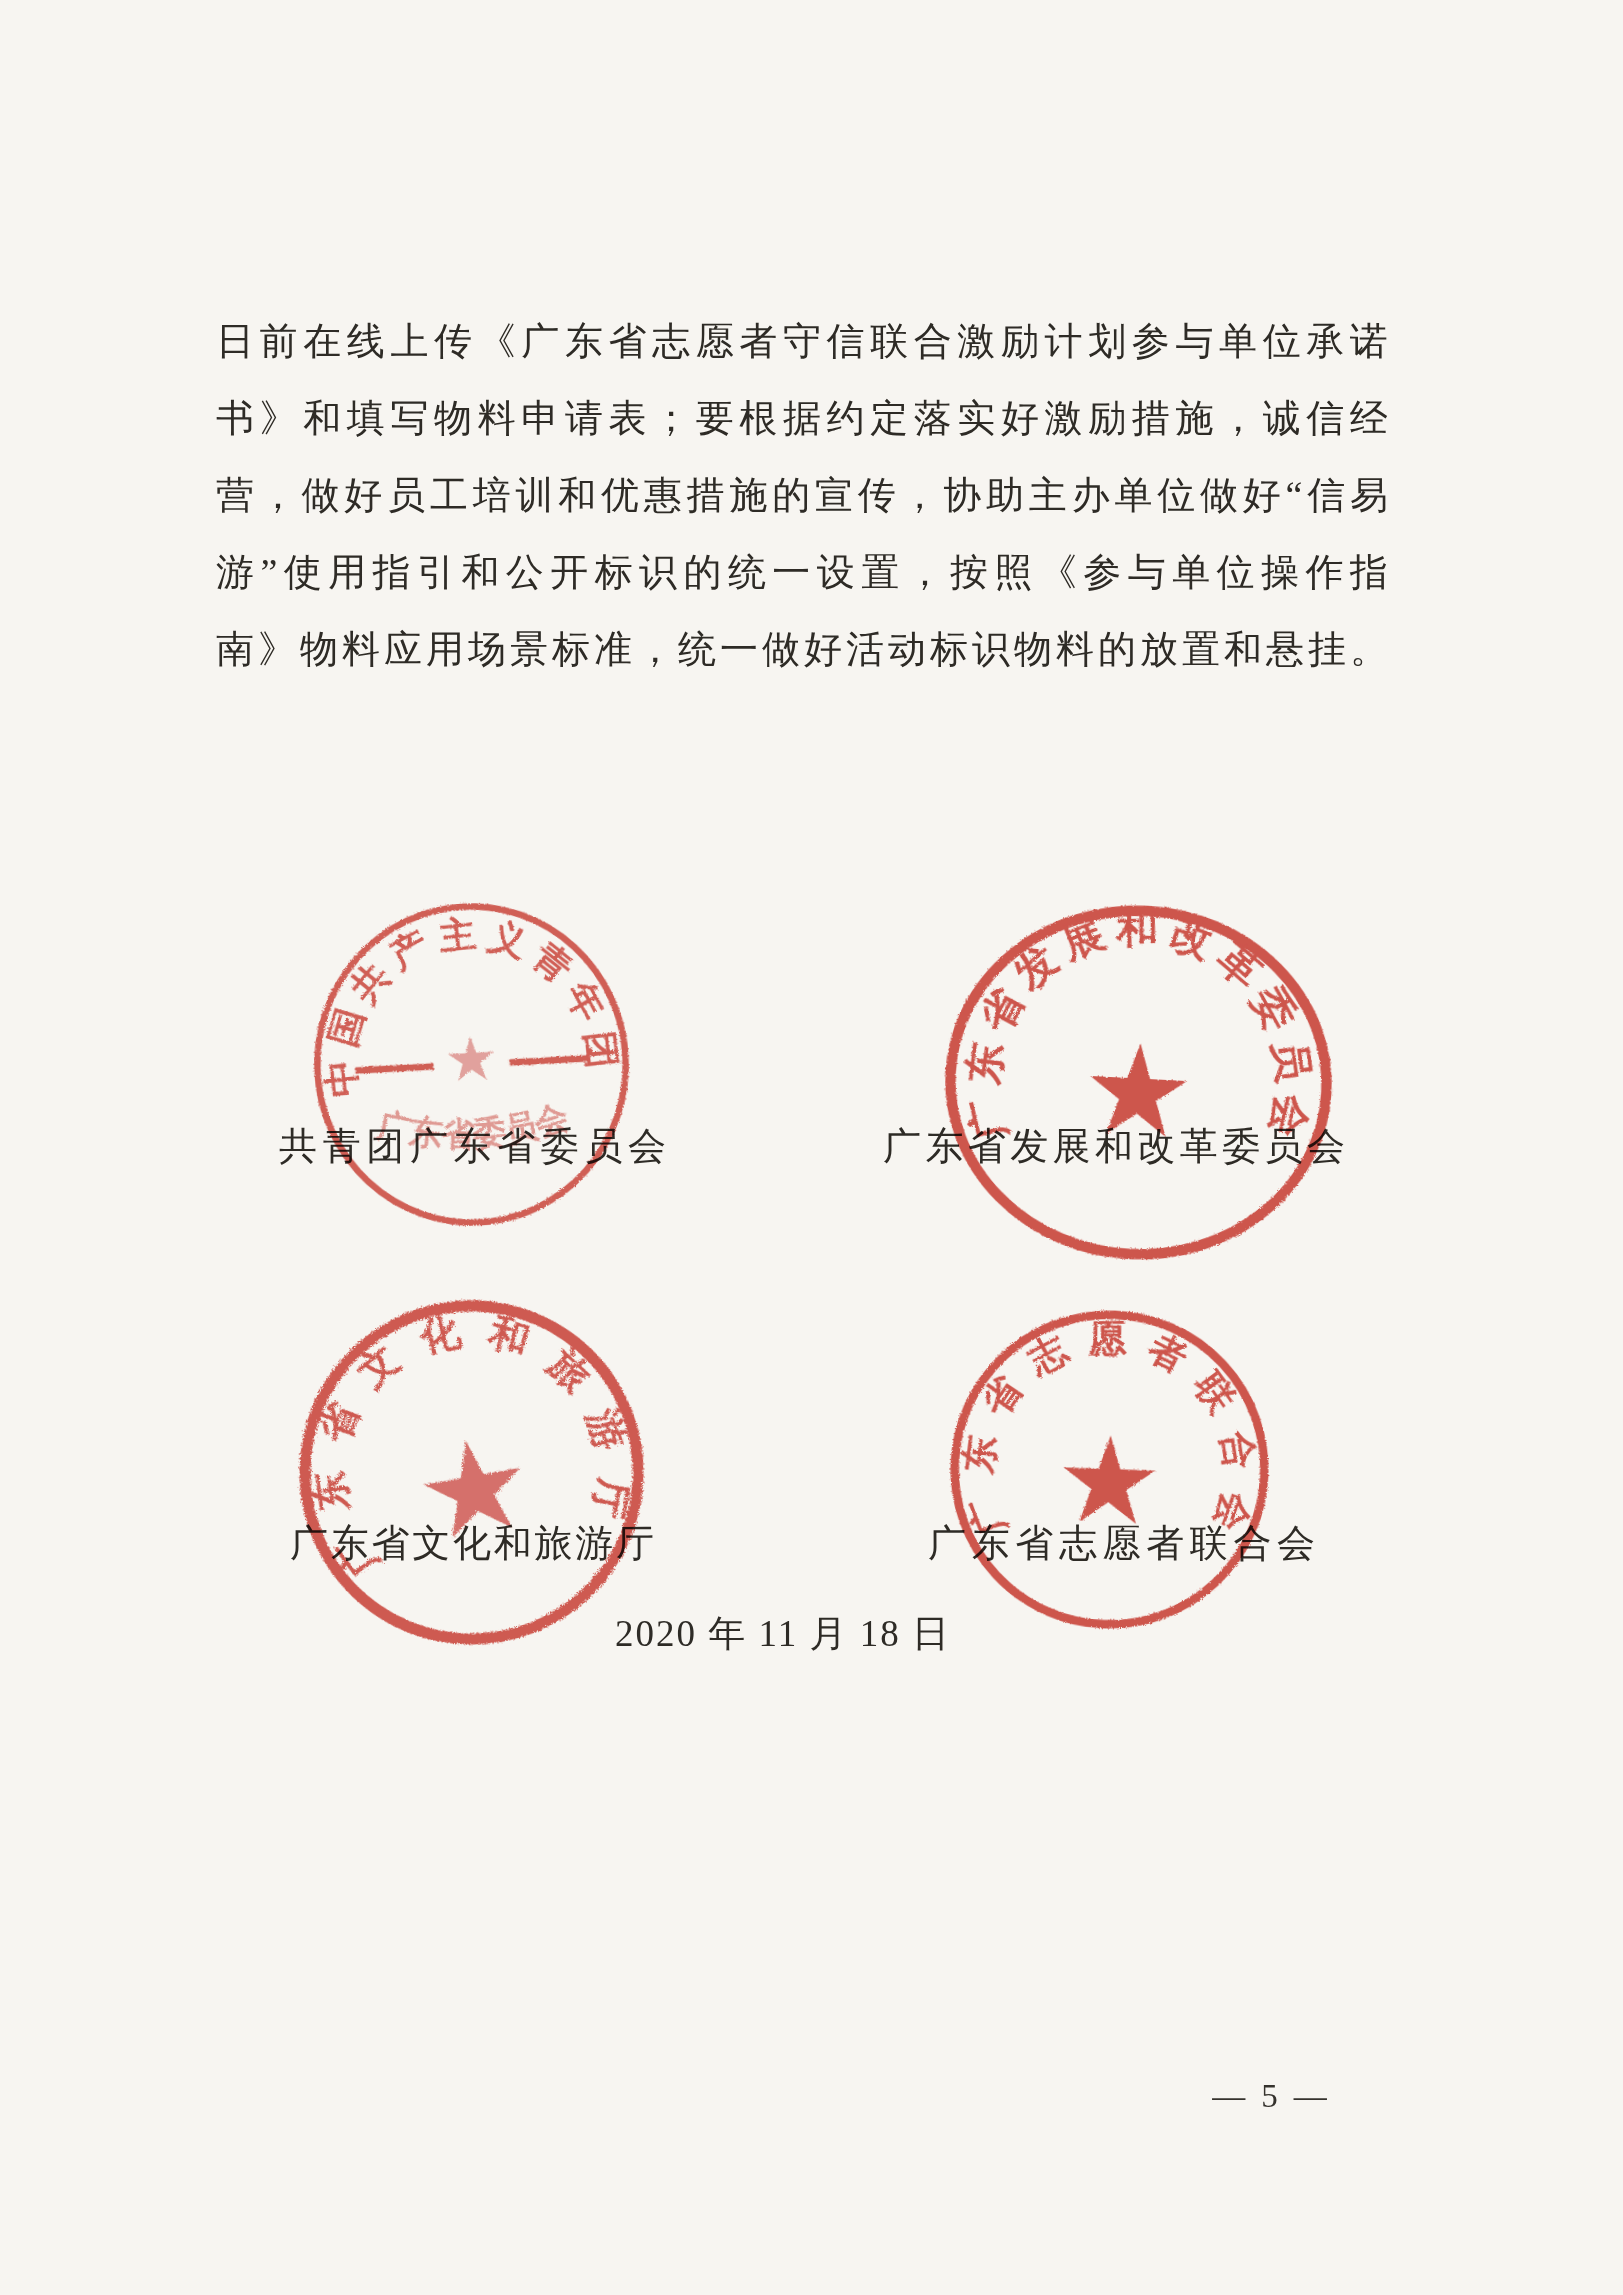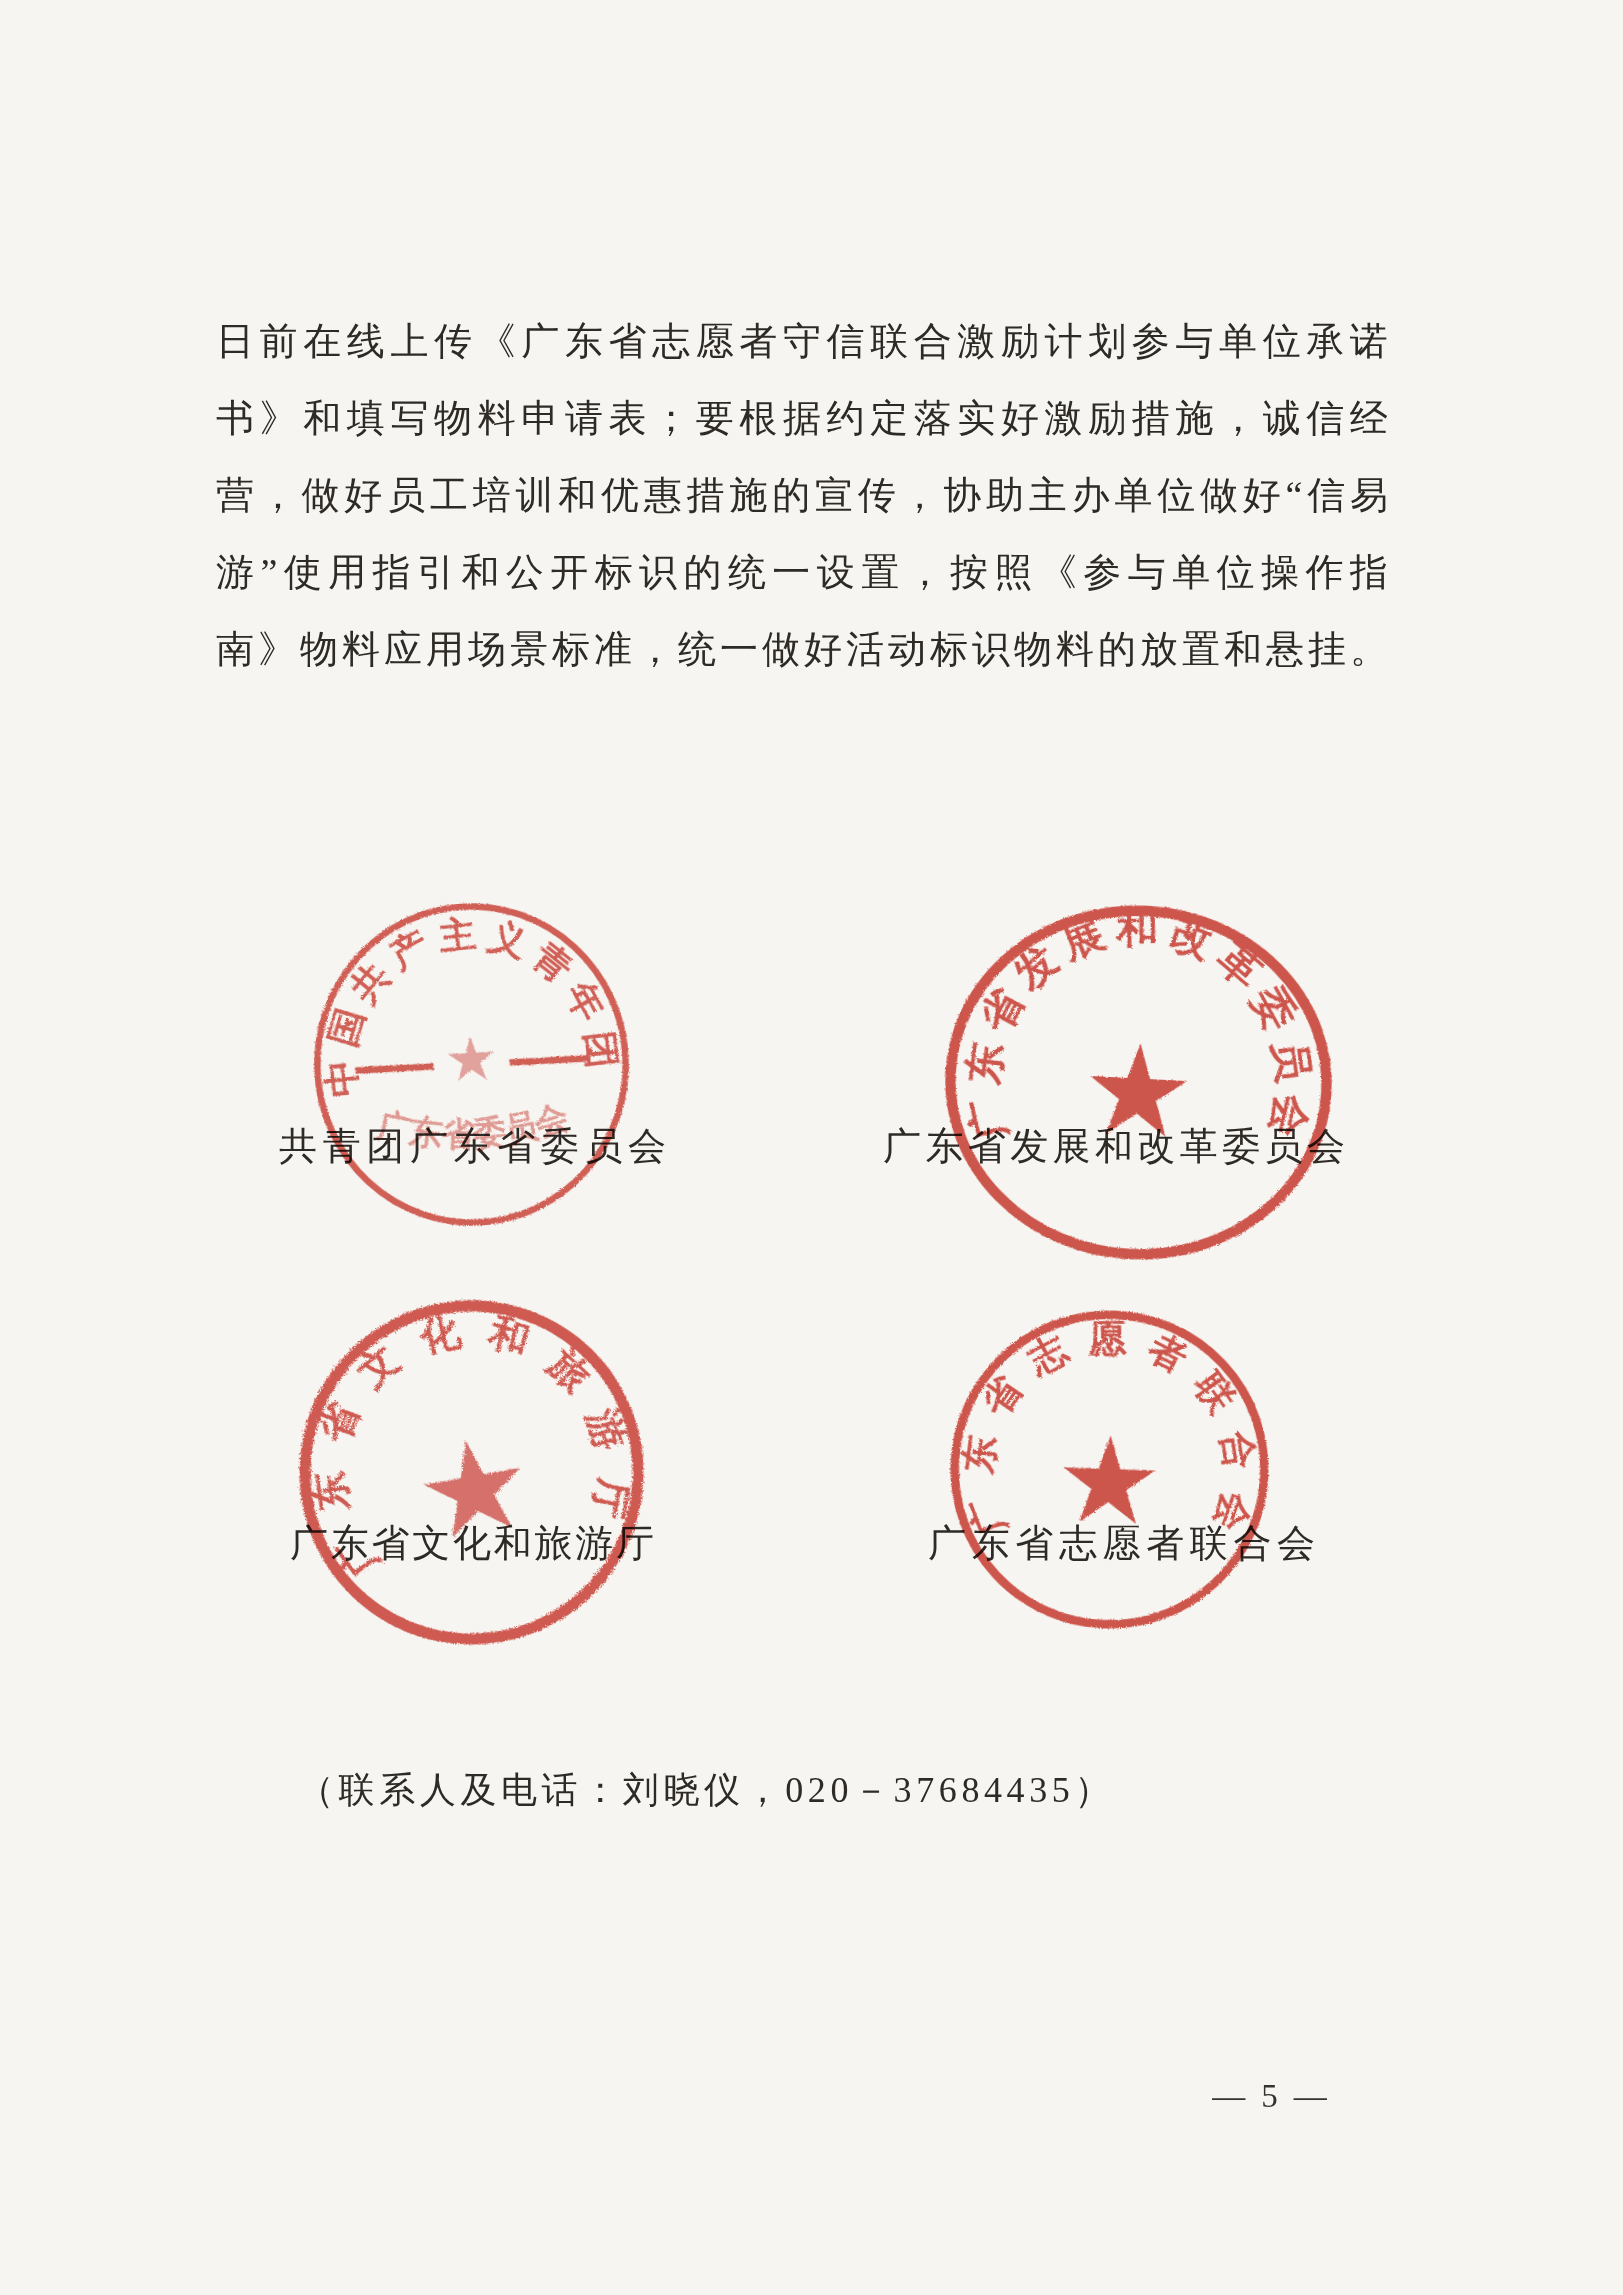--- a/index.html
+++ b/index.html
@@ -129,22 +129,22 @@
       <span>东</span>
       <span>省</span>
       <span>志</span>
       <span>愿</span>
       <span>者</span>
       <span>联</span>
       <span>合</span>
       <span>会</span>
     </div>
 
-
-  <div class="contact-line">（联系人及电话：刘晓仪，020－37684435）</div>
+  <div class="date-line">2020 年 11 月 18 日</div>
+
 
   <div class="page-number">— 5 —</div>
 
   <div class="seal seal--youth" style="left:269px;top:862px;">
     <svg viewBox="-310 -310 620 620">
       <g transform="rotate(-3)" filter="url(#rough)">
         <ellipse cx="0" cy="0" rx="236" ry="242" fill="none" stroke="currentColor" stroke-width="10"></ellipse>
         <path id="p-s1-top" d="M -176.1,37.4 A 180,180 0 1 1 176.1,37.4" fill="none"></path>
         <text font-size="57">
           <textPath href="#p-s1-top" textLength="620" lengthAdjust="spacing">中国共产主义青年团</textPath>

